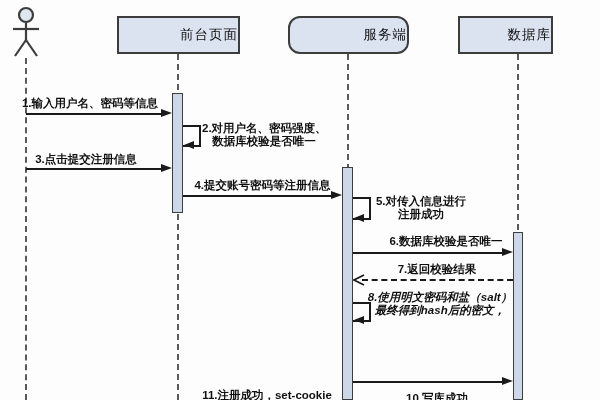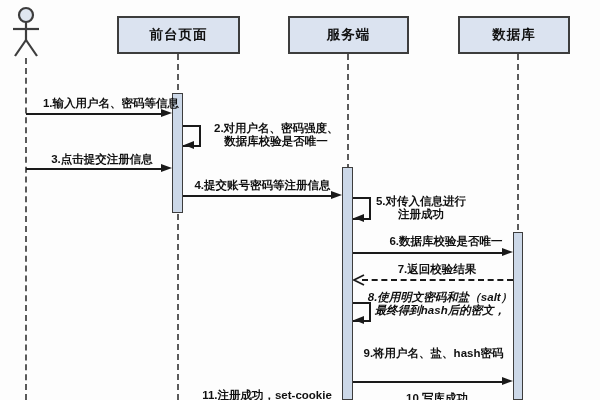--- a/index.html
+++ b/index.html
@@ -5,22 +5,22 @@
   html,body{margin:0;padding:0;background:#ffffff;}
   .canvas{
     position:relative;width:600px;height:400px;overflow:hidden;
     background:#fdfdfd;
     font-family:"Liberation Sans","DejaVu Sans",sans-serif;
     color:#111;
   }
   .participant{
     position:absolute;top:16px;height:38px;box-sizing:border-box;
     background:#dbe3f0;border:2px solid #3d3d3d;
-    display:flex;align-items:center;justify-content:center;
-    font-size:13.5px;font-weight:700;letter-spacing:1px;
+    display:flex;align-items:center;justify-content:flex-end;
+    font-size:13.5px;font-weight:400;letter-spacing:1px;
     z-index:4;
   }
   .lifeline{position:absolute;width:0;border-left:2px dashed #5a5a5a;z-index:1;}
   .activation{position:absolute;background:#ccd8e8;border:1.5px solid #3d3d3d;box-sizing:border-box;z-index:2;}
   .arrow-line{position:absolute;height:0;border-top:2px solid #1a1a1a;z-index:3;}
   .arrow-line.dashed{border-top:2px dashed #1a1a1a;}
   .head-right{position:absolute;width:0;height:0;border-left:11px solid #1a1a1a;border-top:4.5px solid transparent;border-bottom:4.5px solid transparent;z-index:3;}
   .head-left{position:absolute;width:0;height:0;border-right:10px solid #1a1a1a;border-top:4.5px solid transparent;border-bottom:4.5px solid transparent;z-index:3;}
   .open-head{position:absolute;z-index:3;}
   .self-loop{position:absolute;box-sizing:border-box;border:2px solid #1a1a1a;border-left:none;z-index:3;}
@@ -44,45 +44,45 @@
   </svg>
 
   <div class="lifeline" style="left:25px;top:58px;height:342px;"></div>
   <div class="lifeline" style="left:177px;top:54px;height:346px;"></div>
   <div class="lifeline" style="left:347px;top:54px;height:346px;"></div>
   <div class="lifeline" style="left:517px;top:54px;height:346px;"></div>
 
   <div class="participant" style="left:117px;width:123px;">
     <span>前台页面</span>
   </div>
-  <div class="participant" style="left:288px;width:121px;">
+  <div class="participant" style="left:288px;width:121px;border-radius:12px;">
     <span>服务端</span>
   </div>
-  <div class="participant" style="left:458px;width:112px;">
+  <div class="participant" style="left:458px;width:95px;">
     <span>数据库</span>
   </div>
 
   <div class="activation" style="left:172px;top:93px;width:11px;height:120px;"></div>
   <div class="activation" style="left:342px;top:167px;width:11px;height:233px;"></div>
   <div class="activation" style="left:513px;top:232px;width:10px;height:168px;"></div>
 
-  <div class="msg-label" style="left:37px;width:148px;top:97px;">
+  <div class="msg-label" style="left:16px;width:148px;top:97px;">
     <div>1.输入用户名、密码等信息</div>
   </div>
   <div class="arrow-line" style="left:26px;top:113px;width:136px;"></div>
   <div class="head-right" style="left:161px;top:109px;"></div>
 
   <div class="self-loop" style="left:183px;top:125px;width:18px;height:22px;"></div>
   <div class="head-left" style="left:184px;top:141px;"></div>
-  <div class="msg-label" style="left:202px;width:124px;top:122px;margin-left:12px;">
+  <div class="msg-label" style="left:202px;width:124px;top:122px;">
     <div>2.对用户名、密码强度、</div>
     <div>数据库校验是否唯一</div>
   </div>
 
-  <div class="msg-label" style="left:32px;width:140px;top:153px;">
+  <div class="msg-label" style="left:16px;width:140px;top:153px;">
     <div>3.点击提交注册信息</div>
   </div>
   <div class="arrow-line" style="left:26px;top:168px;width:136px;"></div>
   <div class="head-right" style="left:161px;top:164px;"></div>
 
   <div class="msg-label" style="left:190px;width:145px;top:179px;">
     <div>4.提交账号密码等注册信息</div>
   </div>
   <div class="arrow-line" style="left:183px;top:195px;width:148px;"></div>
   <div class="head-right" style="left:331px;top:191px;"></div>
@@ -109,21 +109,20 @@
   </svg>
 
   <div class="self-loop" style="left:353px;top:302px;width:18px;height:20px;"></div>
   <div class="head-left" style="left:354px;top:316px;"></div>
   <div class="msg-label" style="left:366px;width:148px;top:291px;font-style:italic;">
     <div>8.使用明文密码和盐（salt）</div>
     <div>最终得到hash后的密文，</div>
   </div>
 
   <div class="msg-label" style="left:361px;width:145px;top:347px;">
-    <div>9.将用户名、盐、hash密码</div>
   </div>
   <div class="arrow-line" style="left:353px;top:381px;width:150px;"></div>
   <div class="head-right" style="left:502px;top:377px;"></div>
 
   <div class="msg-label" style="left:387px;width:100px;top:392px;">
     <div>10.写库成功</div>
   </div>
 
   <div class="msg-label" style="left:197px;width:140px;top:389px;">
     <div>11.注册成功，set-cookie</div>

